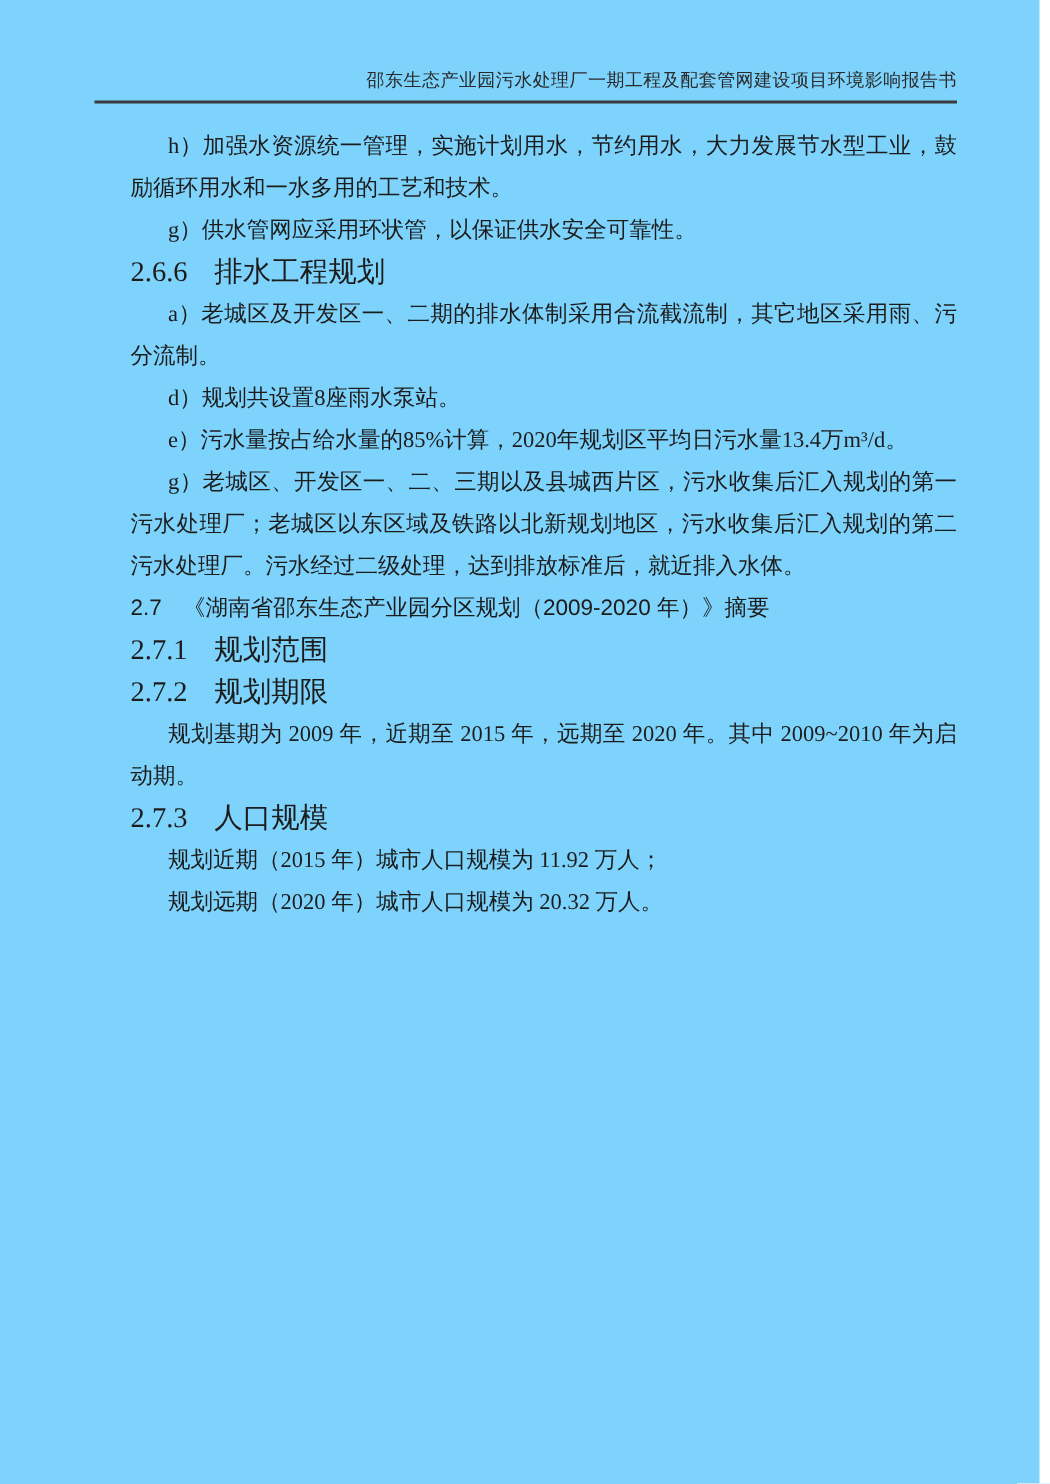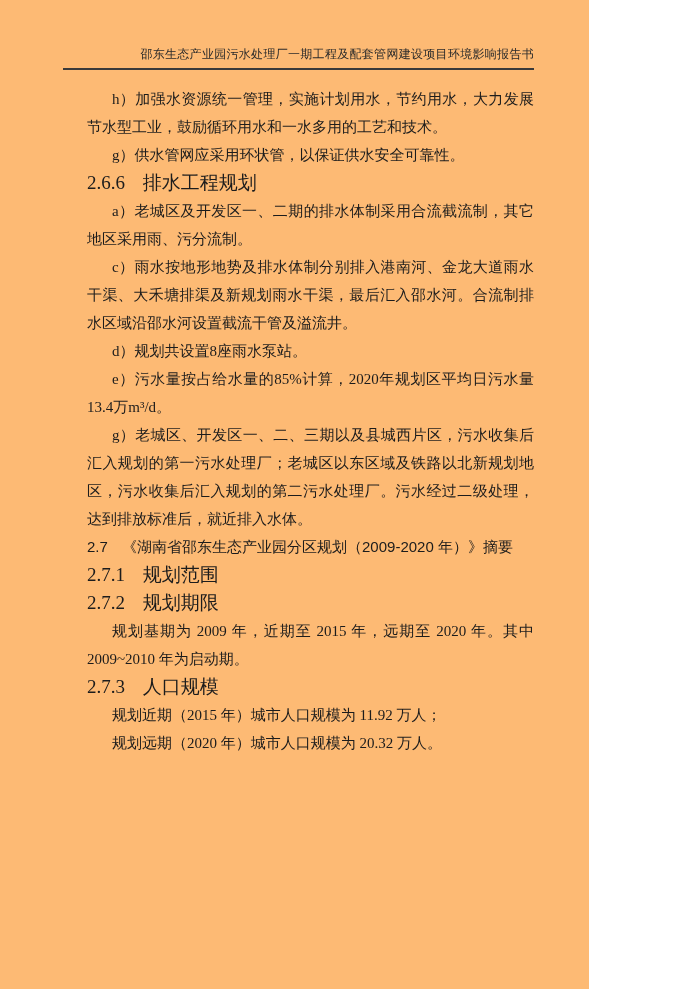--- a/index.html
+++ b/index.html
@@ -2,23 +2,23 @@
 <html><head>
 <meta charset="utf-8">
 <style>
   html, body {
     margin: 0;
     padding: 0;
     background: #ffffff;
   }
   .page {
     position: relative;
-    width: 589px;
+    width: 693px;
     height: 989px;
-    background: #fdba74;
+    background: #7dd3fc;
     font-family: "Liberation Serif", "DejaVu Serif", serif;
     color: #1c1c1c;
     overflow: hidden;
     box-sizing: border-box;
   }
   .header {
     padding-top: 44px;
     margin-left: 63px;
     margin-right: 55px;
     text-align: right;
@@ -92,21 +92,20 @@
     <p class="para">g）供水管网应采用环状管，以保证供水安全可靠性。</p>
 
     <h3 class="heading">
       <span class="num">2.6.6</span>
       <span class="title">排水工程规划</span>
     </h3>
 
     <p class="para">a）老城区及开发区一、二期的排水体制采用合流截流制，其它地区采用雨、污分流制。</p>
 
 
-    <p class="para">c）雨水按地形地势及排水体制分别排入港南河、金龙大道雨水干渠、大禾塘排渠及新规划雨水干渠，最后汇入邵水河。合流制排水区域沿邵水河设置截流干管及溢流井。</p>
 
     <p class="para">d）规划共设置8座雨水泵站。</p>
 
     <p class="para">e）污水量按占给水量的85%计算，2020年规划区平均日污水量13.4万m³/d。</p>
 
 
     <p class="para">g）老城区、开发区一、二、三期以及县城西片区，污水收集后汇入规划的第一污水处理厂；老城区以东区域及铁路以北新规划地区，污水收集后汇入规划的第二污水处理厂。污水经过二级处理，达到排放标准后，就近排入水体。</p>
 
     <h2 class="heading-bold">
       <span class="num">2.7</span>

